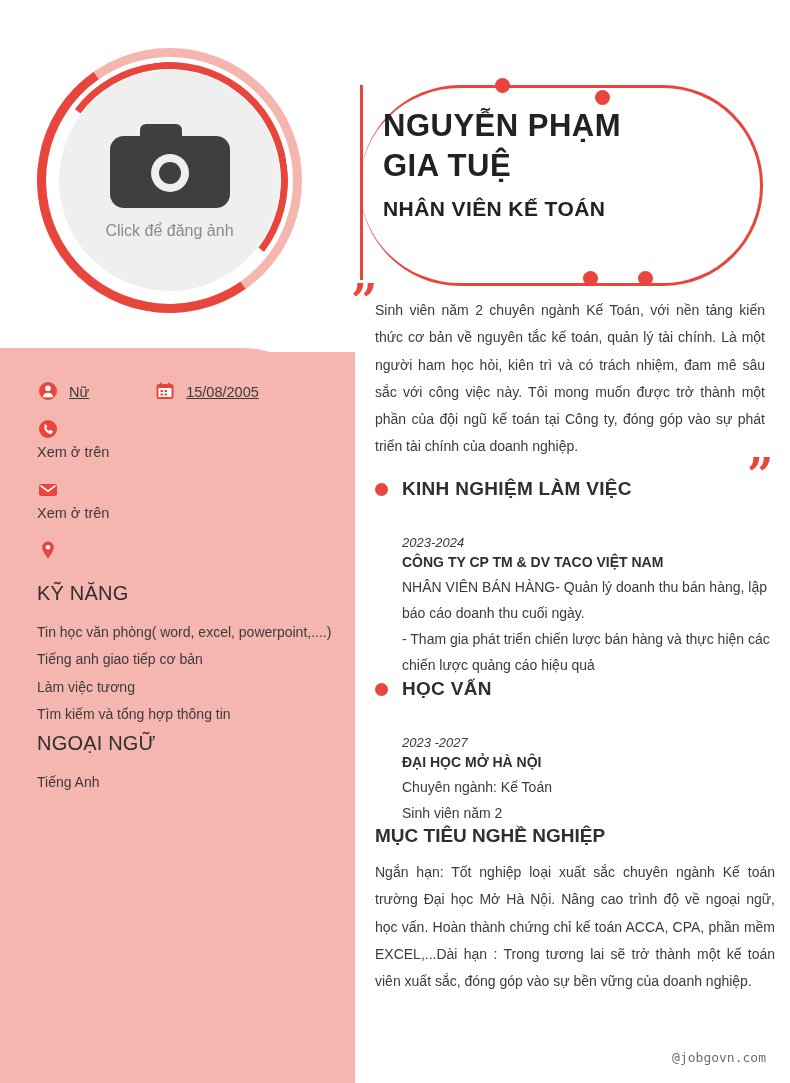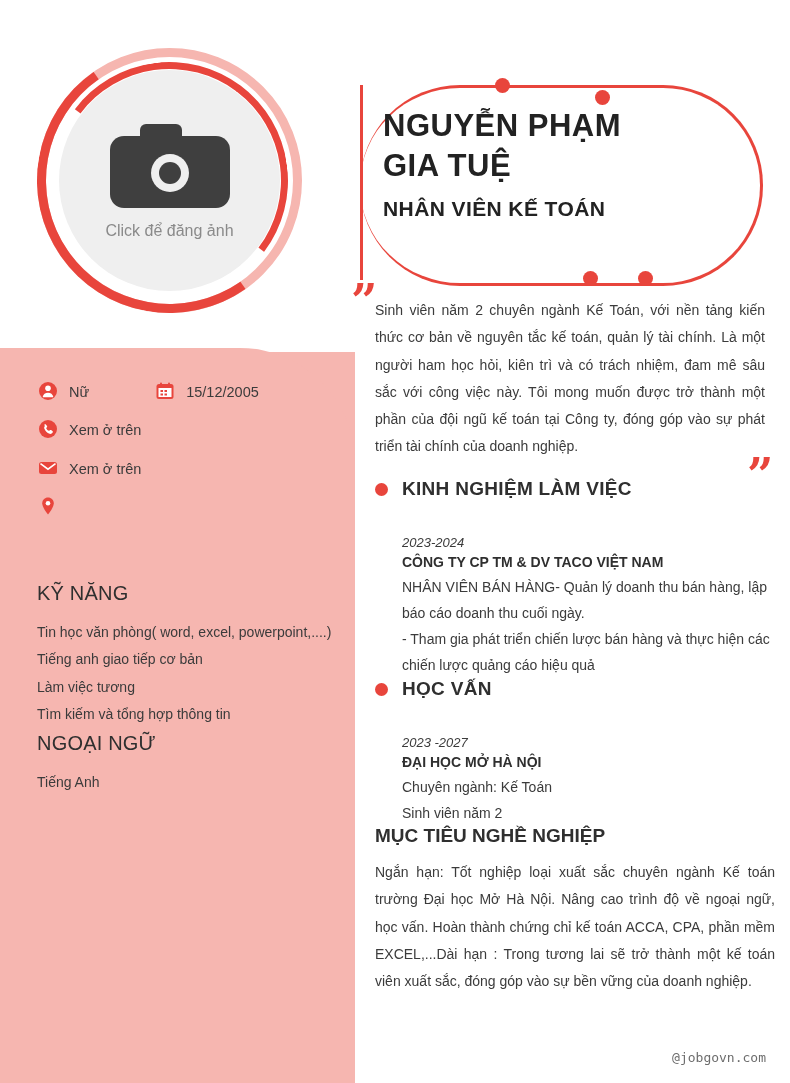--- a/index.html
+++ b/index.html
@@ -50,25 +50,25 @@
   }
   .cam-icon{width:120px;height:86px;position:relative;margin-bottom:14px;}
   .cam-body{position:absolute;left:0;top:14px;width:120px;height:72px;background:#3f3f3f;border-radius:14px;}
   .cam-bump{position:absolute;left:30px;top:2px;width:42px;height:18px;background:#3f3f3f;border-radius:6px 6px 0 0;}
   .cam-lens{position:absolute;left:41px;top:32px;width:38px;height:38px;border-radius:50%;background:#efefef;}
   .cam-lens2{position:absolute;left:49px;top:40px;width:22px;height:22px;border-radius:50%;background:#3f3f3f;}
   .photo-caption{font-size:16px;color:#8a8a8a;font-family:"Liberation Sans",sans-serif;}
 
   
   .contact{position:absolute;left:37px;top:380px;width:300px;}
-  .c-row{display:flex;align-items:flex-start;margin-bottom:16px;font-size:14.5px;color:#3b3b3b;font-family:"Liberation Sans",sans-serif;}
+  .c-row{display:flex;align-items:flex-start;margin-bottom:16px;font-size:14.5px;color:#3b3b3b;font-family:"Liberation Sans",sans-serif;flex-direction:column;}
   .c-ico{width:22px;height:22px;margin-right:10px;flex:0 0 22px;display:flex;align-items:center;justify-content:center;}
   .c-ico svg{display:block;}
   .c-text{line-height:1.4;padding-top:2px;}
-  .c-inline{display:flex;align-items:center;margin-bottom:16px;}
+  .c-inline{display:flex;align-items:center;margin-bottom:16px;text-decoration:underline;}
   .c-inline .pair{display:flex;align-items:flex-start;font-size:14.5px;font-family:"Liberation Sans",sans-serif;}
   .c-inline .pair.second{margin-left:65px;}
 
   .left-section-title{
     font-size:20px;font-weight:normal;color:#2f2f2f;margin:26px 0 14px 0;
     font-family:"Liberation Sans",sans-serif;letter-spacing:.2px;
   }
   .left-item{font-size:14px;line-height:1.95;color:#3b3b3b;font-family:"Liberation Sans",sans-serif;}
   .skills{position:absolute;left:37px;top:556px;width:310px;}
   .lang{position:absolute;left:37px;top:706px;width:310px;}
@@ -166,21 +166,21 @@
                 <rect x="1.5" y="3" width="17" height="15" rx="2.5" fill="#e8453c"></rect>
                 <rect x="3.5" y="7" width="13" height="9" fill="#fff"></rect>
                 <rect x="5" y="1.5" width="2" height="3.5" rx="1" fill="#e8453c"></rect>
                 <rect x="13" y="1.5" width="2" height="3.5" rx="1" fill="#e8453c"></rect>
                 <rect x="5.5" y="9" width="2.5" height="2" fill="#e8453c"></rect>
                 <rect x="9.5" y="9" width="2.5" height="2" fill="#e8453c"></rect>
                 <rect x="5.5" y="12.5" width="2.5" height="2" fill="#e8453c"></rect>
                 <rect x="9.5" y="12.5" width="2.5" height="2" fill="#e8453c"></rect>
               </svg>
           </span>
-          <span class="c-text">15/12/2005</span>
+          <span class="c-text">15/08/2005</span>
         </div>
       </div>
 
       <div class="c-row">
         <span class="c-ico">
           <svg width="20" height="20" viewBox="0 0 20 20">
               <circle cx="10" cy="10" r="9" fill="#e8453c"></circle>
               <path d="M6.4 5.6c.5-.5 1.2-.4 1.6.1l1 1.3c.3.4.3.9-.1 1.3l-.5.5c-.2.2-.2.4-.1.6.5 1 1.4 1.9 2.4 2.4.2.1.4.1.6-.1l.5-.5c.4-.4.9-.4 1.3-.1l1.3 1c.5.4.6 1.1.1 1.6l-.6.6c-.6.6-1.5.8-2.3.5-2.5-.9-4.4-2.8-5.3-5.3-.3-.8-.1-1.7.5-2.3z" fill="#fff"></path>
             </svg>
         </span>

